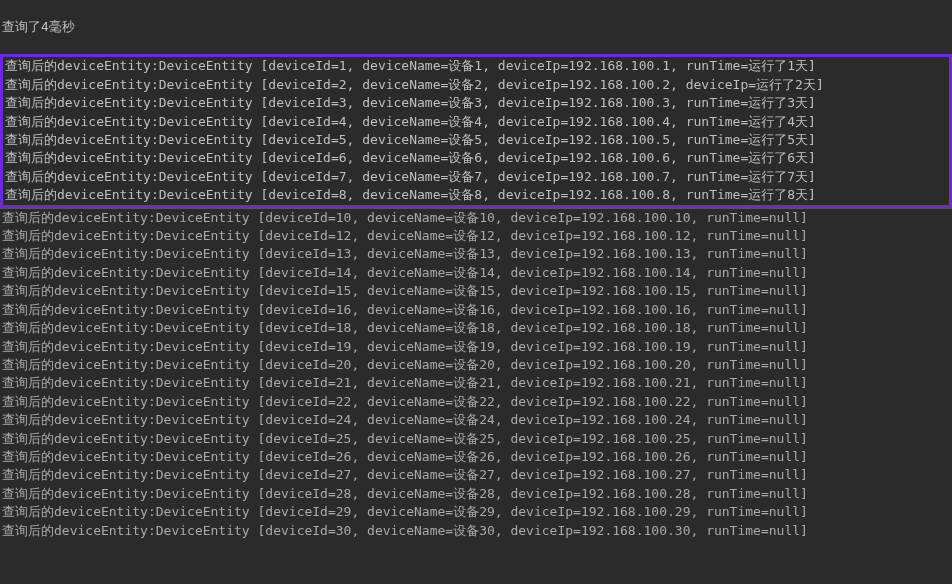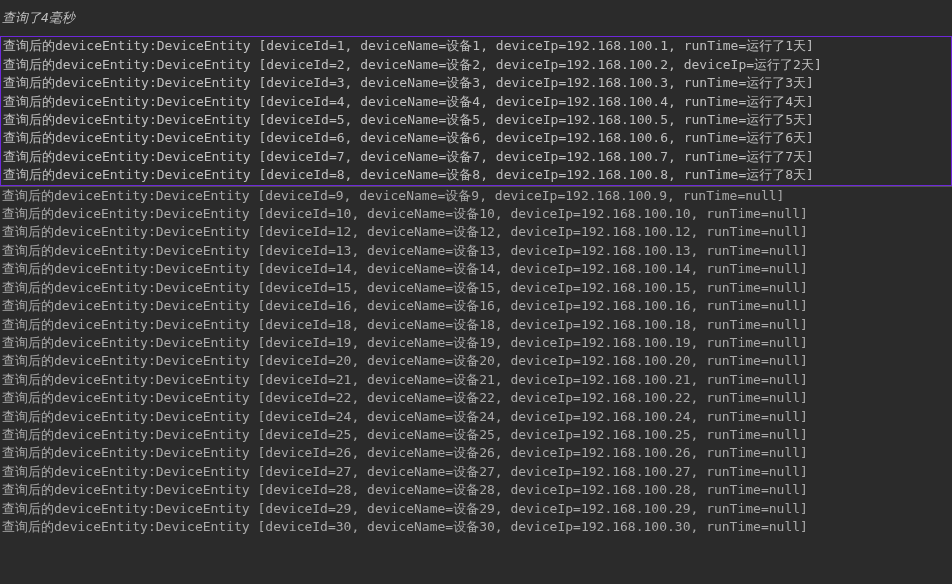--- a/index.html
+++ b/index.html
@@ -12,33 +12,32 @@
       color: #a9a9a9;
       font-family: "Consolas", "Monaco", monospace;
       font-size: 13px;
       width: 952px;
       height: 584px;
       overflow: hidden;
       line-height: 18.4px;
     }
     .header {
       color: #bfbfbf;
-      padding: 9px 2px;
-      font-style: italic;
+      padding: 18px 2px;
     }
     .log-container {
       padding: 0;
     }
     .log-line {
       color: #a9a9a9;
       white-space: pre;
       padding: 0 2px;
     }
     .highlighted-group {
-      border: 1px solid #6d28d9;
+      border: 3px solid #6d28d9;
       margin: 0;
     }
     .highlighted-group .log-line {
       color: #bfbfbf;
     }
     .separator {
       border-top: 1px solid #555;
       margin: 0;
     }
   </style>
@@ -52,21 +51,20 @@
       <div class="log-line">查询后的deviceEntity:DeviceEntity [deviceId=2, deviceName=设备2, deviceIp=192.168.100.2, deviceIp=运行了2天]</div>
       <div class="log-line">查询后的deviceEntity:DeviceEntity [deviceId=3, deviceName=设备3, deviceIp=192.168.100.3, runTime=运行了3天]</div>
       <div class="log-line">查询后的deviceEntity:DeviceEntity [deviceId=4, deviceName=设备4, deviceIp=192.168.100.4, runTime=运行了4天]</div>
       <div class="log-line">查询后的deviceEntity:DeviceEntity [deviceId=5, deviceName=设备5, deviceIp=192.168.100.5, runTime=运行了5天]</div>
       <div class="log-line">查询后的deviceEntity:DeviceEntity [deviceId=6, deviceName=设备6, deviceIp=192.168.100.6, runTime=运行了6天]</div>
       <div class="log-line">查询后的deviceEntity:DeviceEntity [deviceId=7, deviceName=设备7, deviceIp=192.168.100.7, runTime=运行了7天]</div>
       <div class="log-line">查询后的deviceEntity:DeviceEntity [deviceId=8, deviceName=设备8, deviceIp=192.168.100.8, runTime=运行了8天]</div>
     </div>
   <div class="separator"></div>
   <div id="regular-lines">
-      <div class="log-line">查询后的deviceEntity:DeviceEntity [deviceId=9, deviceName=设备9, deviceIp=192.168.100.9, runTime=null]</div>
       <div class="log-line">查询后的deviceEntity:DeviceEntity [deviceId=10, deviceName=设备10, deviceIp=192.168.100.10, runTime=null]</div>
       <div class="log-line">查询后的deviceEntity:DeviceEntity [deviceId=12, deviceName=设备12, deviceIp=192.168.100.12, runTime=null]</div>
       <div class="log-line">查询后的deviceEntity:DeviceEntity [deviceId=13, deviceName=设备13, deviceIp=192.168.100.13, runTime=null]</div>
       <div class="log-line">查询后的deviceEntity:DeviceEntity [deviceId=14, deviceName=设备14, deviceIp=192.168.100.14, runTime=null]</div>
       <div class="log-line">查询后的deviceEntity:DeviceEntity [deviceId=15, deviceName=设备15, deviceIp=192.168.100.15, runTime=null]</div>
       <div class="log-line">查询后的deviceEntity:DeviceEntity [deviceId=16, deviceName=设备16, deviceIp=192.168.100.16, runTime=null]</div>
       <div class="log-line">查询后的deviceEntity:DeviceEntity [deviceId=18, deviceName=设备18, deviceIp=192.168.100.18, runTime=null]</div>
       <div class="log-line">查询后的deviceEntity:DeviceEntity [deviceId=19, deviceName=设备19, deviceIp=192.168.100.19, runTime=null]</div>
       <div class="log-line">查询后的deviceEntity:DeviceEntity [deviceId=20, deviceName=设备20, deviceIp=192.168.100.20, runTime=null]</div>
       <div class="log-line">查询后的deviceEntity:DeviceEntity [deviceId=21, deviceName=设备21, deviceIp=192.168.100.21, runTime=null]</div>

